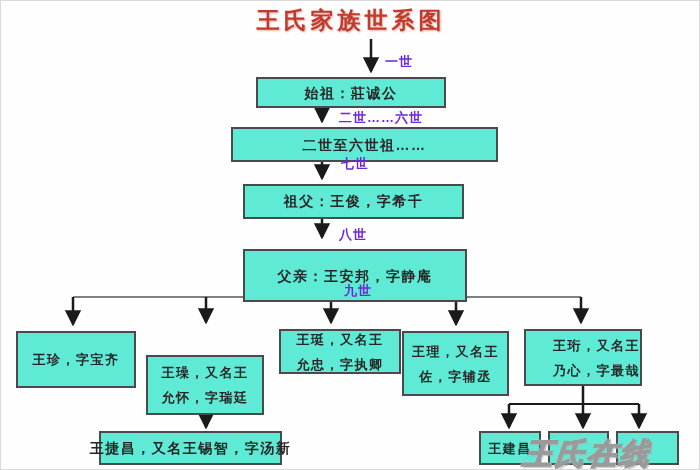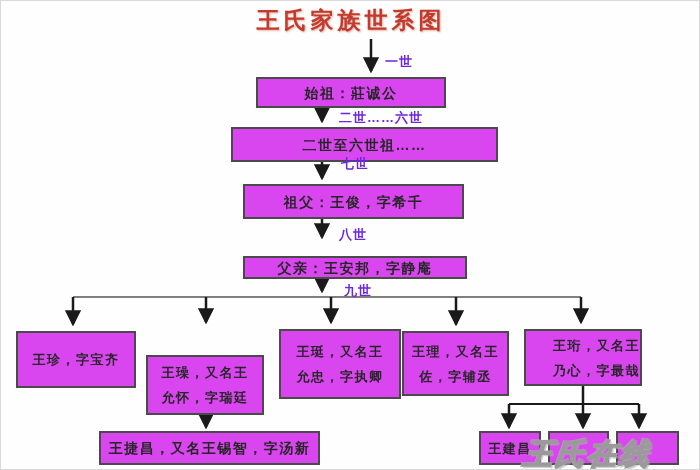--- a/index.html
+++ b/index.html
@@ -13,21 +13,21 @@
     position:absolute; left:0; top:4px; width:700px; margin:0;
     text-align:center; font-size:23px; font-weight:bold; color:#c23a2b;
     letter-spacing:4px; text-shadow:1px 1px 2px rgba(190,80,60,0.45);
     z-index:2;
   }
   .gen-label{
     position:absolute; color:#6d28d9; font-size:13px; font-weight:bold;
     letter-spacing:1px; z-index:2; white-space:nowrap;
   }
   .node{
-    position:absolute; background:#d946ef; border:2px solid #4a4a4a;
+    position:absolute; background:#5eead4; border:2px solid #4a4a4a;
     box-sizing:border-box; color:#262626; font-weight:bold;
     display:flex; flex-direction:column; align-items:center; justify-content:center;
     text-align:center; letter-spacing:1.5px; z-index:1;
   }
   .node .ln{line-height:1; white-space:nowrap;}
   .node-chain{font-size:14px;}
   .node-row{font-size:13px;}
   .node-row .ln{margin:6px 0;}
   .node-bottom{font-size:13px;}
   .watermark{
@@ -81,48 +81,48 @@
   <div class="gen-label" style="left:340px; top:154px;">七世</div>
   <div class="gen-label" style="left:338px; top:225px;">八世</div>
   <div class="gen-label" style="left:343px; top:281px;">九世</div>
 
   <div class="node node-chain" style="left:255px; top:76px;  width:190px; height:31px;">
     <span class="ln">始祖：莊诚公</span>
   </div>
   <div class="node node-chain" style="left:230px; top:126px; width:267px; height:35px;">
     <span class="ln">二世至六世祖……</span>
   </div>
-  <div class="node node-chain" style="left:242px; top:183px; width:221px; height:35px;">
+  <div class="node node-chain" style="left:242px; top:183px; width:221px; height:35px;font-family:Liberation Serif, serif;">
     <span class="ln">祖父：王俊，字希千</span>
   </div>
-  <div class="node node-chain" style="left:242px; top:255px; width:224px; height:23px;">
+  <div class="node node-chain" style="left:242px; top:248px; width:224px; height:53px;">
     <span class="ln">父亲：王安邦，字静庵</span>
   </div>
 
   <div class="node node-row" style="left:15px;  top:330px; width:120px; height:57px;">
     <span class="ln">王珍，字宝齐</span>
   </div>
   <div class="node node-row" style="left:145px; top:328px; width:118px; height:60px;margin-top:26px;">
     <span class="ln">王璪，又名王</span>
     <span class="ln">允怀，字瑞廷</span>
   </div>
-  <div class="node node-row" style="left:278px; top:328px; width:122px; height:70px;">
+  <div class="node node-row" style="left:278px; top:328px; width:122px; height:45px;">
     <span class="ln">王珽，又名王</span>
     <span class="ln">允忠，字执卿</span>
   </div>
   <div class="node node-row" style="left:401px; top:330px; width:107px; height:65px;">
     <span class="ln">王理，又名王</span>
     <span class="ln">佐，字辅丞</span>
   </div>
   <div class="node node-row" style="left:523px; top:328px; width:118px; height:57px;align-items:flex-end;">
     <span class="ln">王珩，又名王</span>
     <span class="ln">乃心，字最哉</span>
   </div>
 
-  <div class="node node-bottom" style="left:98px;  top:430px; width:221px; height:34px; font-size:14px;text-align:center;">
+  <div class="node node-bottom" style="left:98px;  top:430px; width:183px; height:34px; font-size:14px;text-align:center;">
     <span class="ln">王捷昌，又名王锡智，字汤新</span>
   </div>
   <div class="node node-bottom" style="left:478px; top:430px; width:62px; height:34px;">
     <span class="ln">王建昌</span>
   </div>
   <div class="node node-bottom" style="left:547px; top:430px; width:61px; height:34px;">
     <span class="ln"></span>
   </div>
   <div class="node node-bottom" style="left:615px; top:430px; width:63px; height:34px;">
     <span class="ln"></span>

